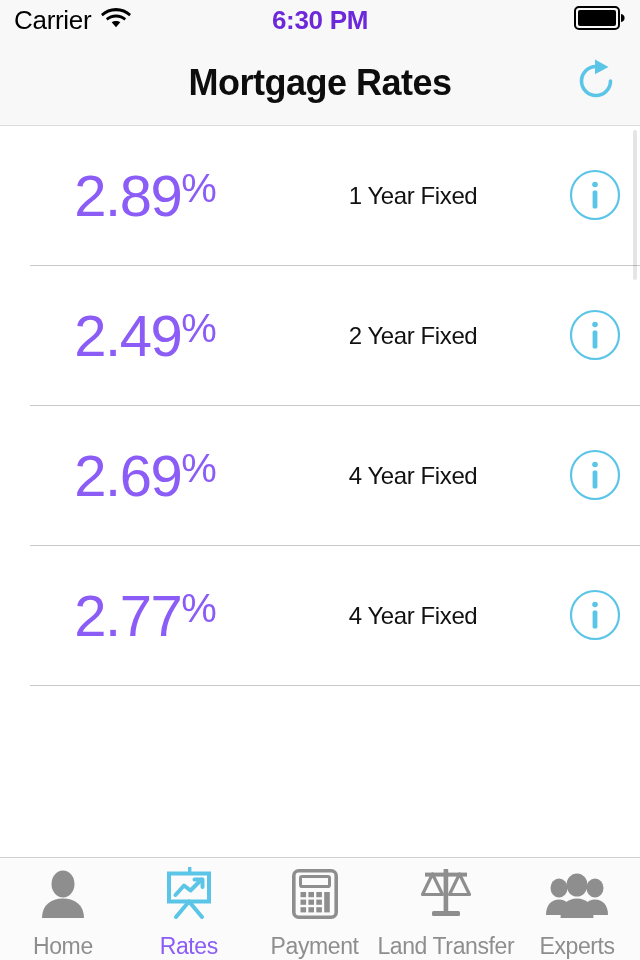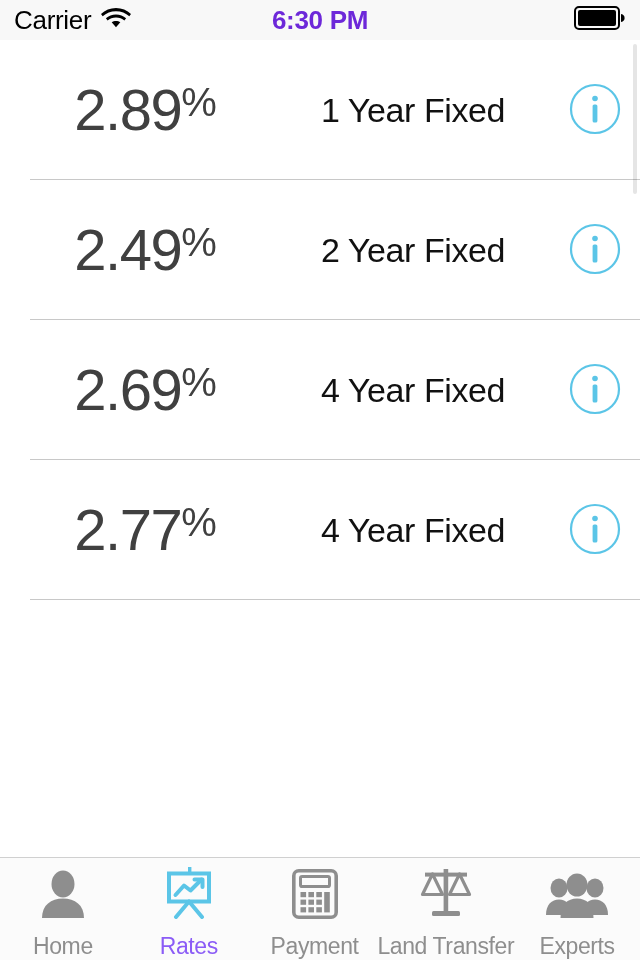--- a/index.html
+++ b/index.html
@@ -118,37 +118,37 @@
     left: 30px;
     right: 0;
     bottom: 0;
     height: 1px;
     background: #c8c8c8;
   }
   .rate-value {
     width: 290px;
     flex: 0 0 290px;
     text-align: center;
-    color: #404040;
+    color: #8b5cf6;
     font-size: 58px;
     font-weight: normal;
     letter-spacing: -1.5px;
     line-height: 1;
     white-space: nowrap;
   }
   .rate-value .pct {
     font-size: 40px;
     vertical-align: 14px;
     letter-spacing: -1px;
   }
   .rate-term {
     flex: 1 1 auto;
     text-align: center;
     color: #111;
-    font-size: 34px;
+    font-size: 24px;
     letter-spacing: -0.4px;
     padding-right: 22px;
     white-space: nowrap;
   }
   .info-button {
     flex: 0 0 74px;
     width: 74px;
     height: 74px;
     display: flex;
     align-items: center;
@@ -225,20 +225,31 @@
       <span>
         <svg width="52" height="26" viewBox="0 0 52 26">
           <rect x="1" y="2" width="44" height="22" rx="4" ry="4" fill="none" stroke="#000" stroke-width="2"></rect>
           <rect x="4" y="5" width="38" height="16" rx="2" ry="2" fill="#000"></rect>
           <path d="M47 9 L47 17 C49.6 16.4 50.6 15.1 50.6 13 C50.6 10.9 49.6 9.6 47 9Z" fill="#000"></path>
         </svg>
       </span>
     </div>
   </div>
 
+  <div class="nav-bar">
+    <div class="nav-title">Mortgage Rates</div>
+    <button class="refresh-button">
+      <span>
+        <svg width="48" height="48" viewBox="0 0 48 48">
+          <path d="M24 9.5 A14.5 14.5 0 1 0 38.5 24" fill="none" stroke="#5bc5e7" stroke-width="3.6" stroke-linecap="round"></path>
+          <path d="M23 2.5 L36.5 9.9 L23 17.3 Z" fill="#5bc5e7"></path>
+        </svg>
+      </span>
+    </button>
+  </div>
 
   <div class="rate-list">
 
     <div class="rate-row">
       <div class="rate-value"><span>2.89</span><span class="pct">%</span></div>
       <div class="rate-term">1 Year Fixed</div>
       <button class="info-button">
         <span>
           <svg width="54" height="54" viewBox="0 0 54 54">
             <circle cx="27" cy="27" r="24" fill="none" stroke="#5bc5e7" stroke-width="2.2"></circle>

